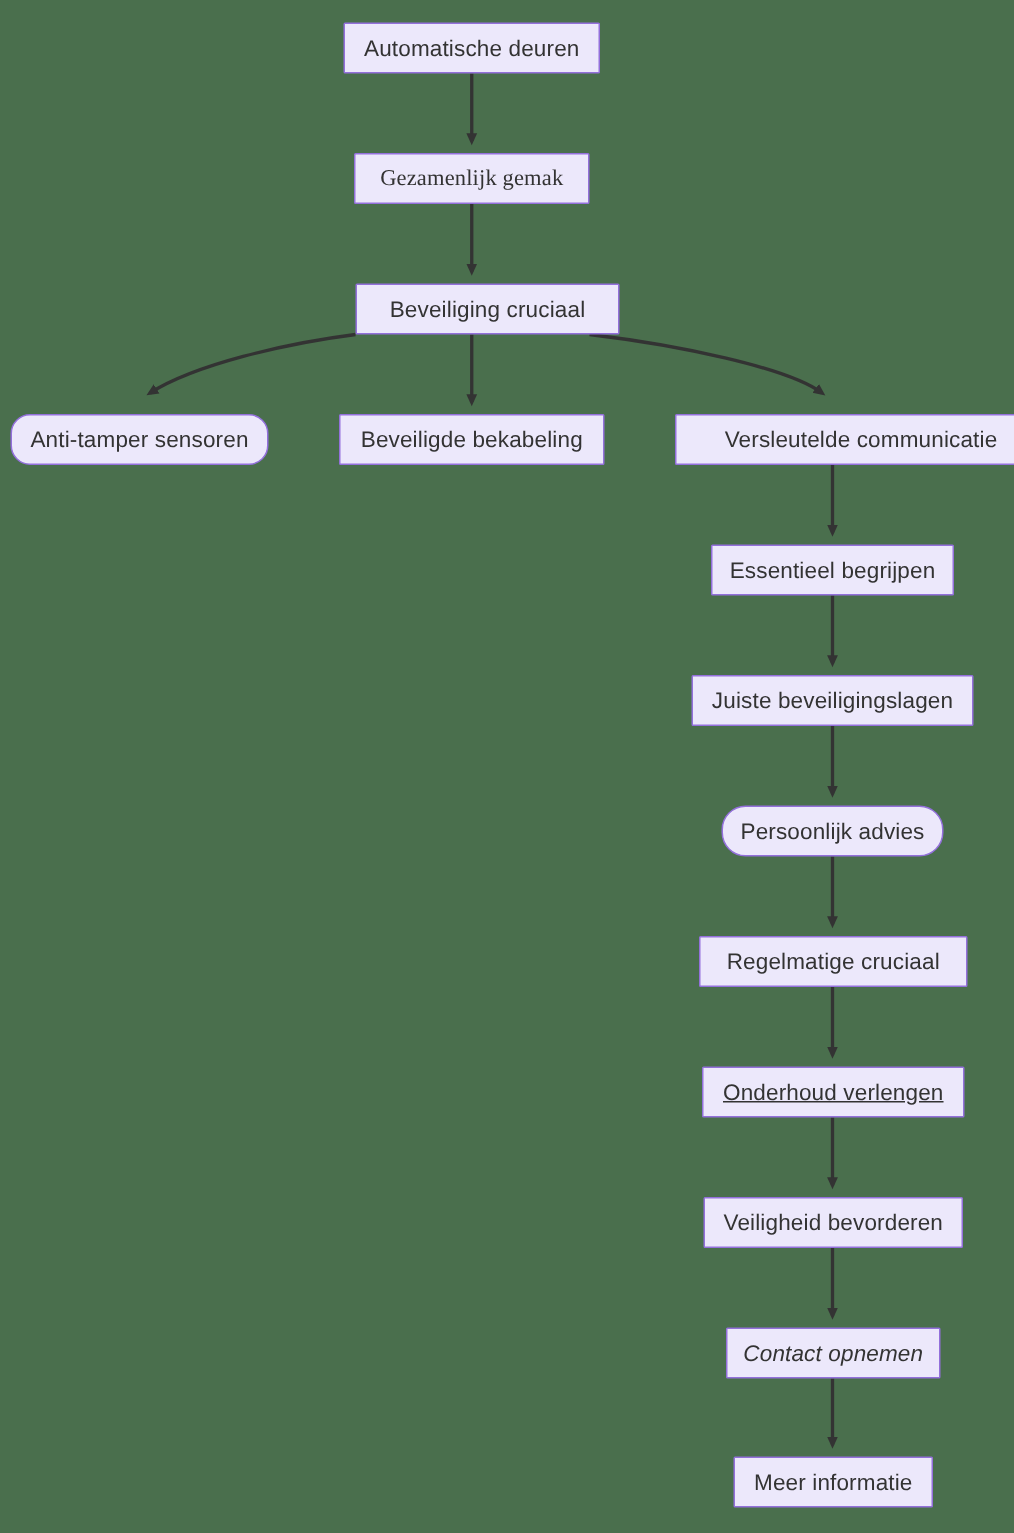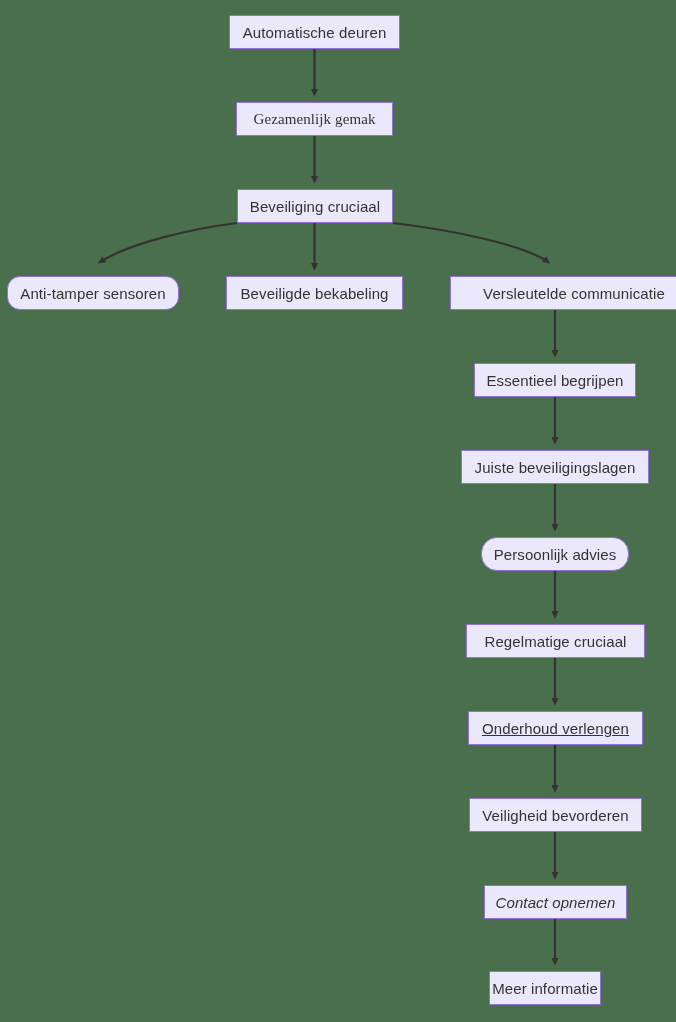--- a/index.html
+++ b/index.html
@@ -66,27 +66,27 @@
         <path d="M 555 658 L 555 703" marker-end="url(#arrowhead)"></path>
         <path d="M 555 745 L 555 790" marker-end="url(#arrowhead)"></path>
         <path d="M 555 832 L 555 877" marker-end="url(#arrowhead)"></path>
         <path d="M 555 919 L 555 963" marker-end="url(#arrowhead)"></path>
       </g>
   </svg>
 
   <div id="nodes-layer">
       <div class="node" style="left: 229px; top: 15px; width: 171px;">Automatische deuren</div>
       <div class="node" style="left: 236px; top: 102px; width: 157px; font-family: Liberation Serif, serif;">Gezamenlijk gemak</div>
-      <div class="node" style="left: 237px; top: 189px; width: 156px;">Beveiliging cruciaal</div>
+      <div class="node" style="left: 237px; top: 189px; width: 176px;">Beveiliging cruciaal</div>
       <div class="node" style="left: 7px; top: 276px; width: 172px; border-radius: 13px;">Anti-tamper sensoren</div>
       <div class="node" style="left: 226px; top: 276px; width: 177px;">Beveiligde bekabeling</div>
       <div class="node" style="left: 450px; top: 276px; width: 248px;">Versleutelde communicatie</div>
       <div class="node" style="left: 474px; top: 363px; width: 162px;">Essentieel begrijpen</div>
       <div class="node" style="left: 461px; top: 450px; width: 188px;">Juiste beveiligingslagen</div>
       <div class="node" style="left: 481px; top: 537px; width: 148px; border-radius: 16px;">Persoonlijk advies</div>
       <div class="node" style="left: 466px; top: 624px; width: 179px;">Regelmatige cruciaal</div>
       <div class="node" style="left: 468px; top: 711px; width: 175px; text-decoration: underline;">Onderhoud verlengen</div>
       <div class="node" style="left: 469px; top: 798px; width: 173px;">Veiligheid bevorderen</div>
       <div class="node" style="left: 484px; top: 885px; width: 143px; font-style: italic;">Contact opnemen</div>
-      <div class="node" style="left: 489px; top: 971px; width: 112px;">Meer informatie</div>
+      <div class="node" style="left: 489px; top: 971px; width: 133px;">Meer informatie</div>
     </div>
 
 </div>
 
 </body></html>

